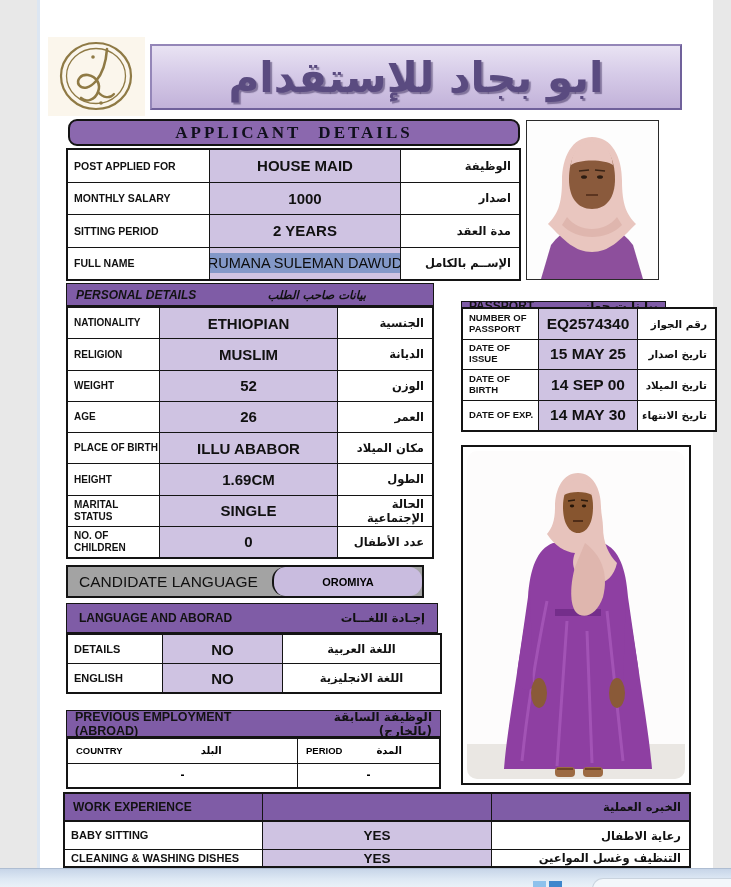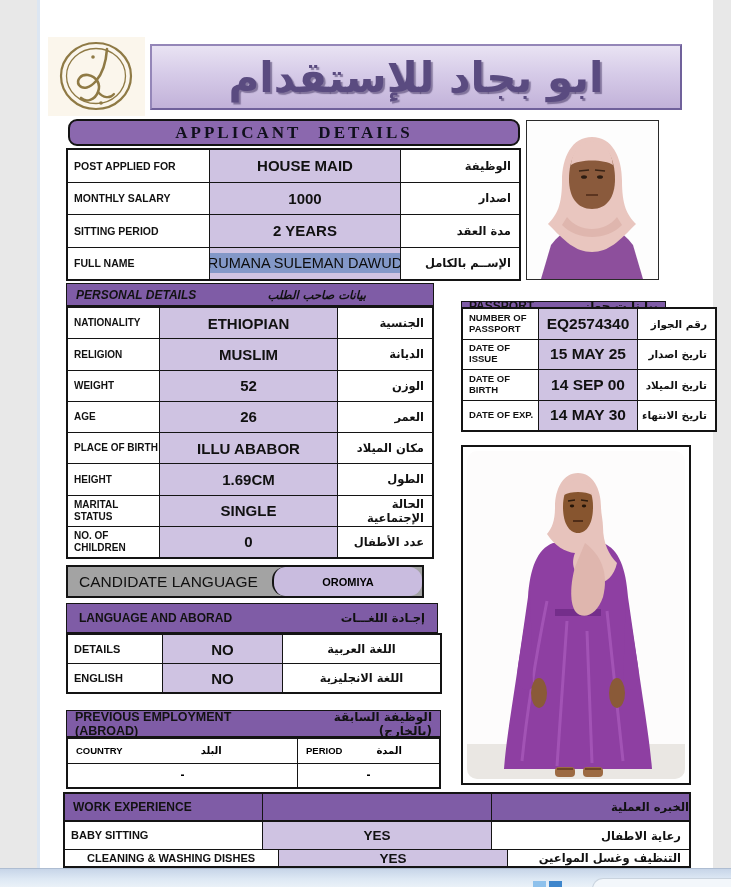--- a/index.html
+++ b/index.html
@@ -94,24 +94,24 @@
   .prev-tbl .sa{font-family:"DejaVu Sans",sans-serif;font-weight:bold;font-size:10px;direction:rtl;}
   .prev-tbl .g1{margin-left:78px;}
   .prev-tbl .g2{margin-left:34px;}
   .prev-tbl .dash{justify-content:center;font-weight:bold;font-size:12px;}
 
   
   .we-hdr{left:23px;top:792px;width:628px;height:30px;border-width:2px;}
   .we-hdr .hc{height:100%;display:flex;align-items:center;border-right:1.5px solid #141414;box-sizing:border-box;}
   .we-hdr .hc1{width:198px;padding-left:8px;}
   .we-hdr .hc2{width:229px;}
-  .we-hdr .hc3{flex:1;justify-content:flex-end;padding-right:0;border-right:none;}
+  .we-hdr .hc3{flex:1;justify-content:flex-end;padding-right:8px;border-right:none;}
   .we-tbl{left:23px;top:822px;width:628px;height:46px;border:2px solid #141414;border-top:none;display:flex;flex-direction:column;}
   .we-tbl .r1{height:27px;}
-  .we-tbl .r2{flex:1;border-bottom:none;padding-left:16px;}
+  .we-tbl .r2{flex:1;border-bottom:none;}
   .we-tbl .c1{width:198px;}
   .we-tbl .c2{width:229px;}
   .we-tbl .c3{flex:1;}
   .we-tbl .lbl{font-size:11px;}
   .we-tbl .val{font-size:13.5px;}
 
   
   .bottom-bar{left:0;top:868px;width:731px;height:19px;background:linear-gradient(180deg,#c7d5e8 0%,#dde8f4 55%,#eaf1f8 100%);border-top:1px solid #aebdd2;}
   .mini-ico{position:absolute;top:12px;height:7px;width:13px;}
   .mi1{left:533px;background:#8ec1ec;}

